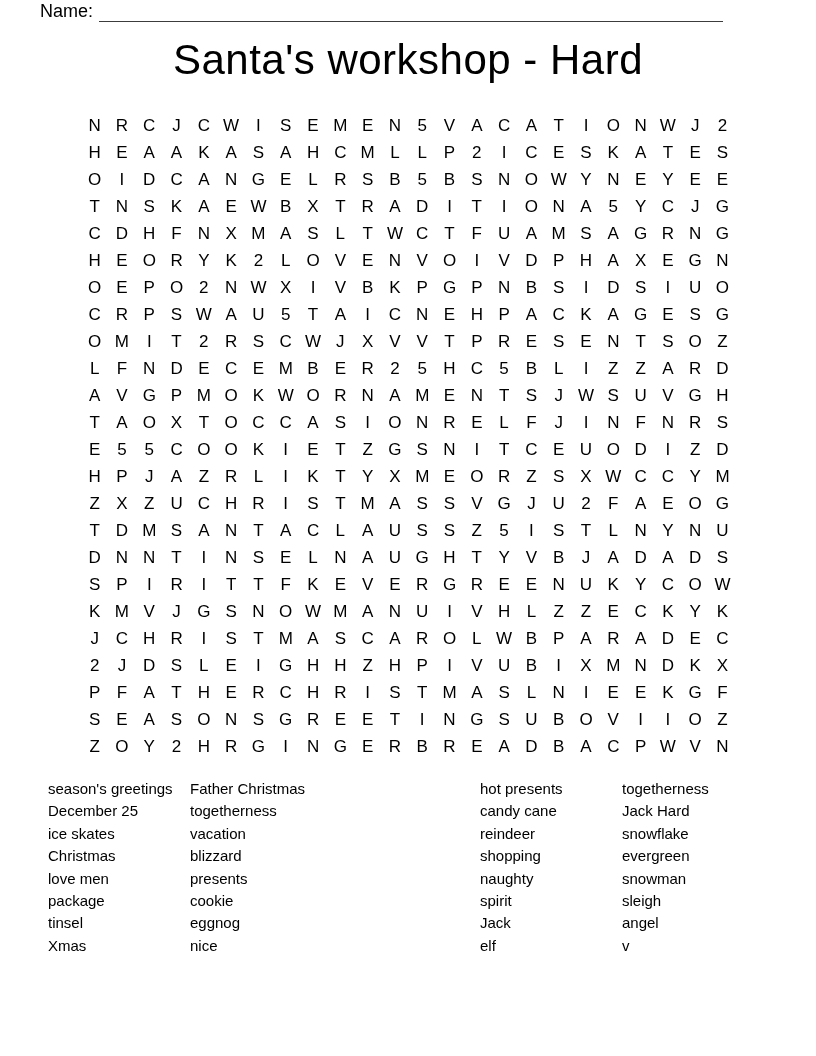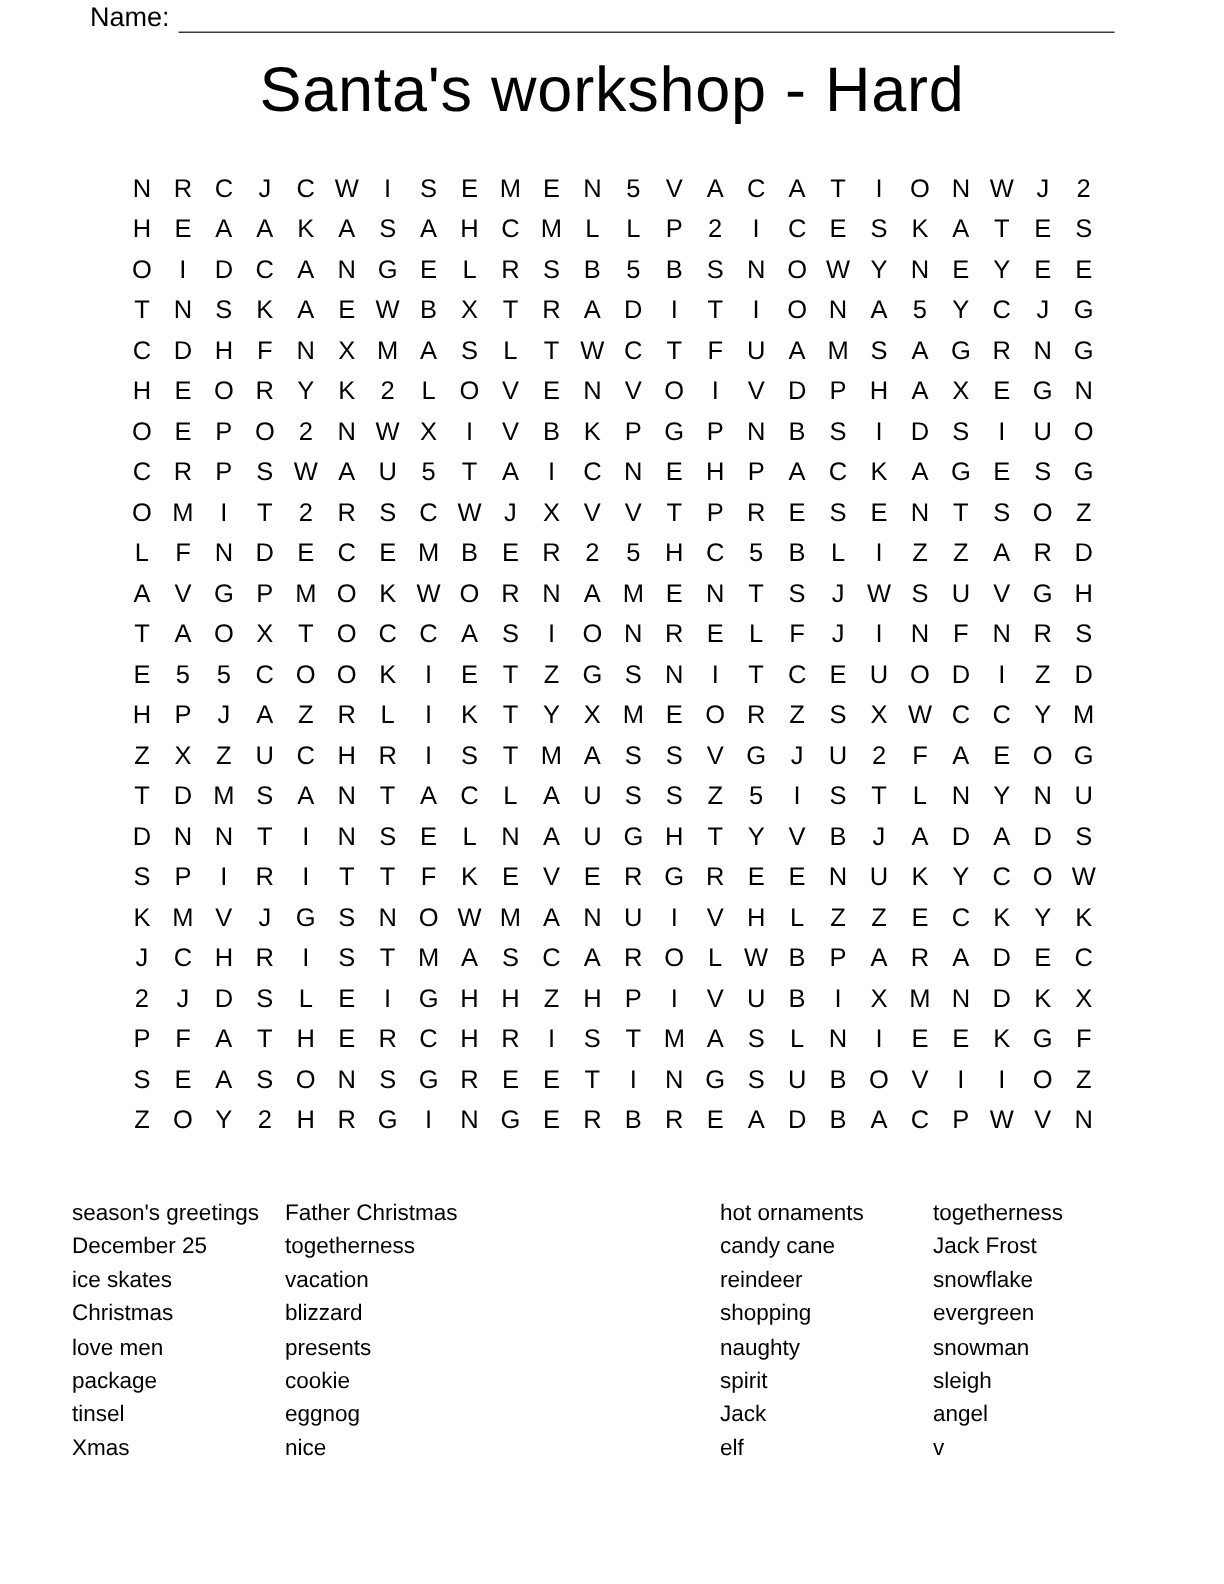--- a/index.html
+++ b/index.html
@@ -23,21 +23,20 @@
     left: 40px;
     width: 692px;
     height: 24px;
     white-space: nowrap;
   }
   .name-label {
     font-size: 18px;
     line-height: 22px;
     vertical-align: bottom;
     display: inline-block;
-    margin-left: 20px;
   }
   .name-line {
     display: inline-block;
     width: 624px;
     height: 21px;
     margin-left: 6px;
     border-bottom: 1.5px solid #3c3c3c;
     vertical-align: bottom;
   }
   
@@ -68,21 +67,20 @@
     line-height: 27px;
     color: #000000;
   }
   
   .words {
     position: absolute;
     top: 778px;
     left: 0;
     width: 816px;
     height: 185px;
-    margin-top: 20px;
   }
   .word-col {
     position: absolute;
     top: 0;
   }
   .word-col-0 { left: 48px; }
   .word-col-1 { left: 190px; }
   .word-col-2 { left: 338px; }
   .word-col-3 { left: 480px; }
   .word-col-4 { left: 622px; }
@@ -697,32 +695,32 @@
         <div class="word-item">Father Christmas</div>
         <div class="word-item">togetherness</div>
         <div class="word-item">vacation</div>
         <div class="word-item">blizzard</div>
         <div class="word-item">presents</div>
         <div class="word-item">cookie</div>
         <div class="word-item">eggnog</div>
         <div class="word-item">nice</div>
       </div>
       <div class="word-col word-col-3">
-        <div class="word-item">hot ornaments</div>
+        <div class="word-item">hot presents</div>
         <div class="word-item">candy cane</div>
         <div class="word-item">reindeer</div>
         <div class="word-item">shopping</div>
         <div class="word-item">naughty</div>
         <div class="word-item">spirit</div>
         <div class="word-item">Jack</div>
         <div class="word-item">elf</div>
       </div>
       <div class="word-col word-col-4">
         <div class="word-item">togetherness</div>
-        <div class="word-item">Jack Frost</div>
+        <div class="word-item">Jack Hard</div>
         <div class="word-item">snowflake</div>
         <div class="word-item">evergreen</div>
         <div class="word-item">snowman</div>
         <div class="word-item">sleigh</div>
         <div class="word-item">angel</div>
         <div class="word-item">v</div>
       </div>
     </div>
 
 </div>

